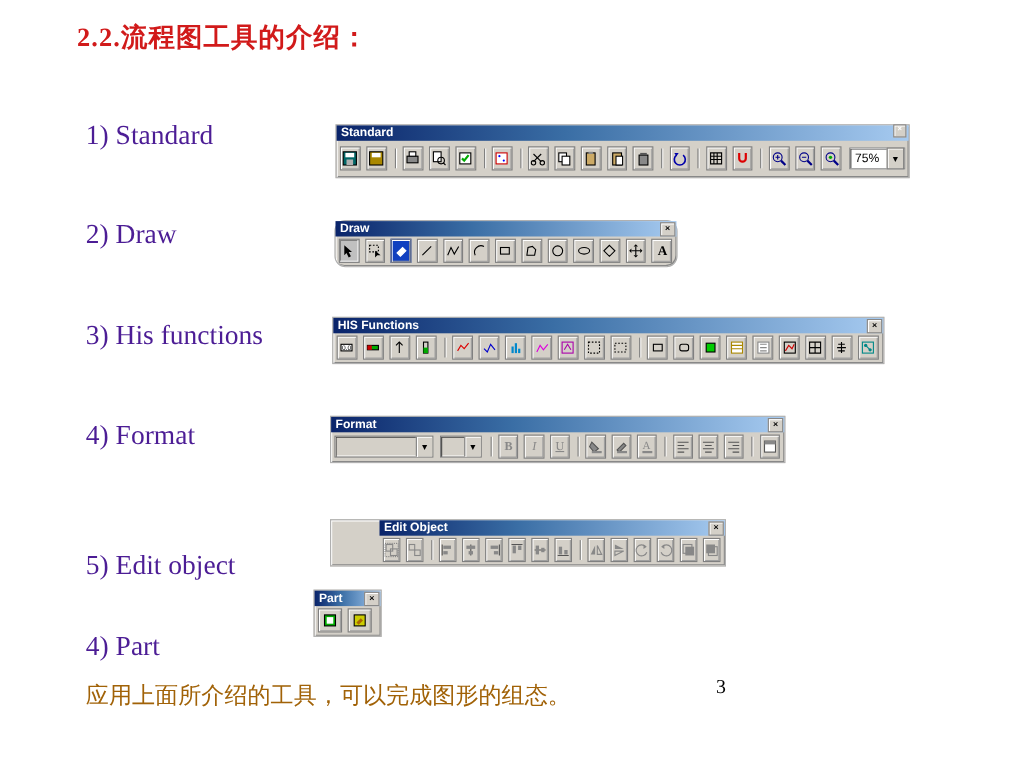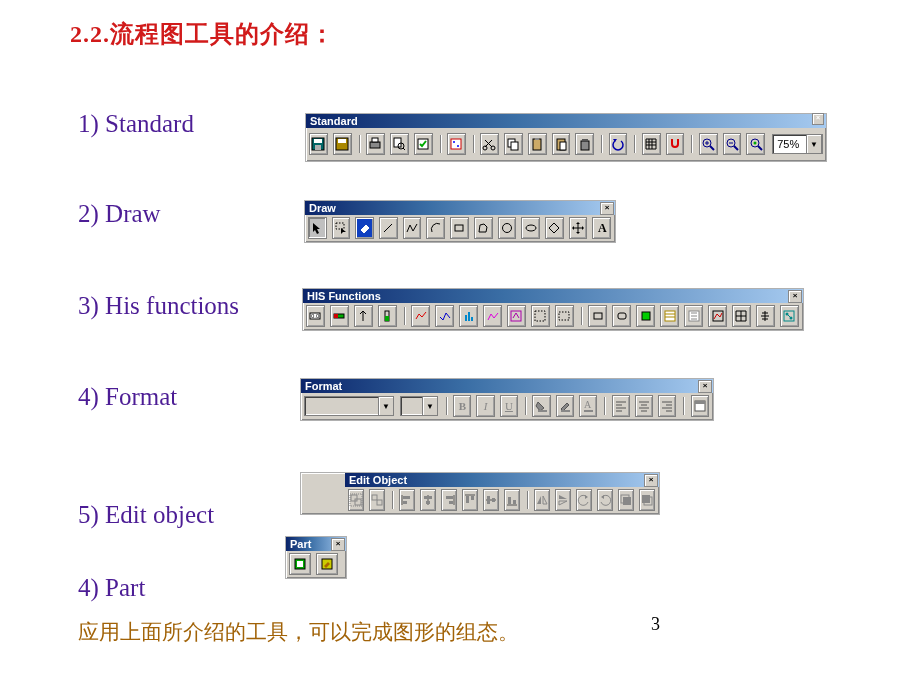--- a/index.html
+++ b/index.html
@@ -154,21 +154,21 @@
     border-left: 1px solid #808080;
     box-shadow: inset 1px 1px 0 #fff;
     display: flex; align-items: center; justify-content: center;
     font-size: 8px;
   }
 
   
   #tb-standard { left: 305px; top: 113px; width: 520px; }
   #tb-standard-row { height: 28px; }
 
-  #tb-draw { left: 304px; top: 200px; width: 310px; }
+  #tb-draw { left: 304px; top: 200px; width: 310px; border-radius: 10px; }
   #tb-his  { left: 302px; top: 288px; width: 500px; }
   #tb-format { left: 300px; top: 378px; width: 412px; }
   #tb-edit { left: 300px; top: 472px; width: 314px; padding-left: 44px; }
   #tb-part { left: 285px; top: 536px; width: 60px; }
 
   .big-right-close {
     position: absolute;
     width: 10px; height: 10px;
     background: #d4d0c8;
     border: 1px solid #888;

